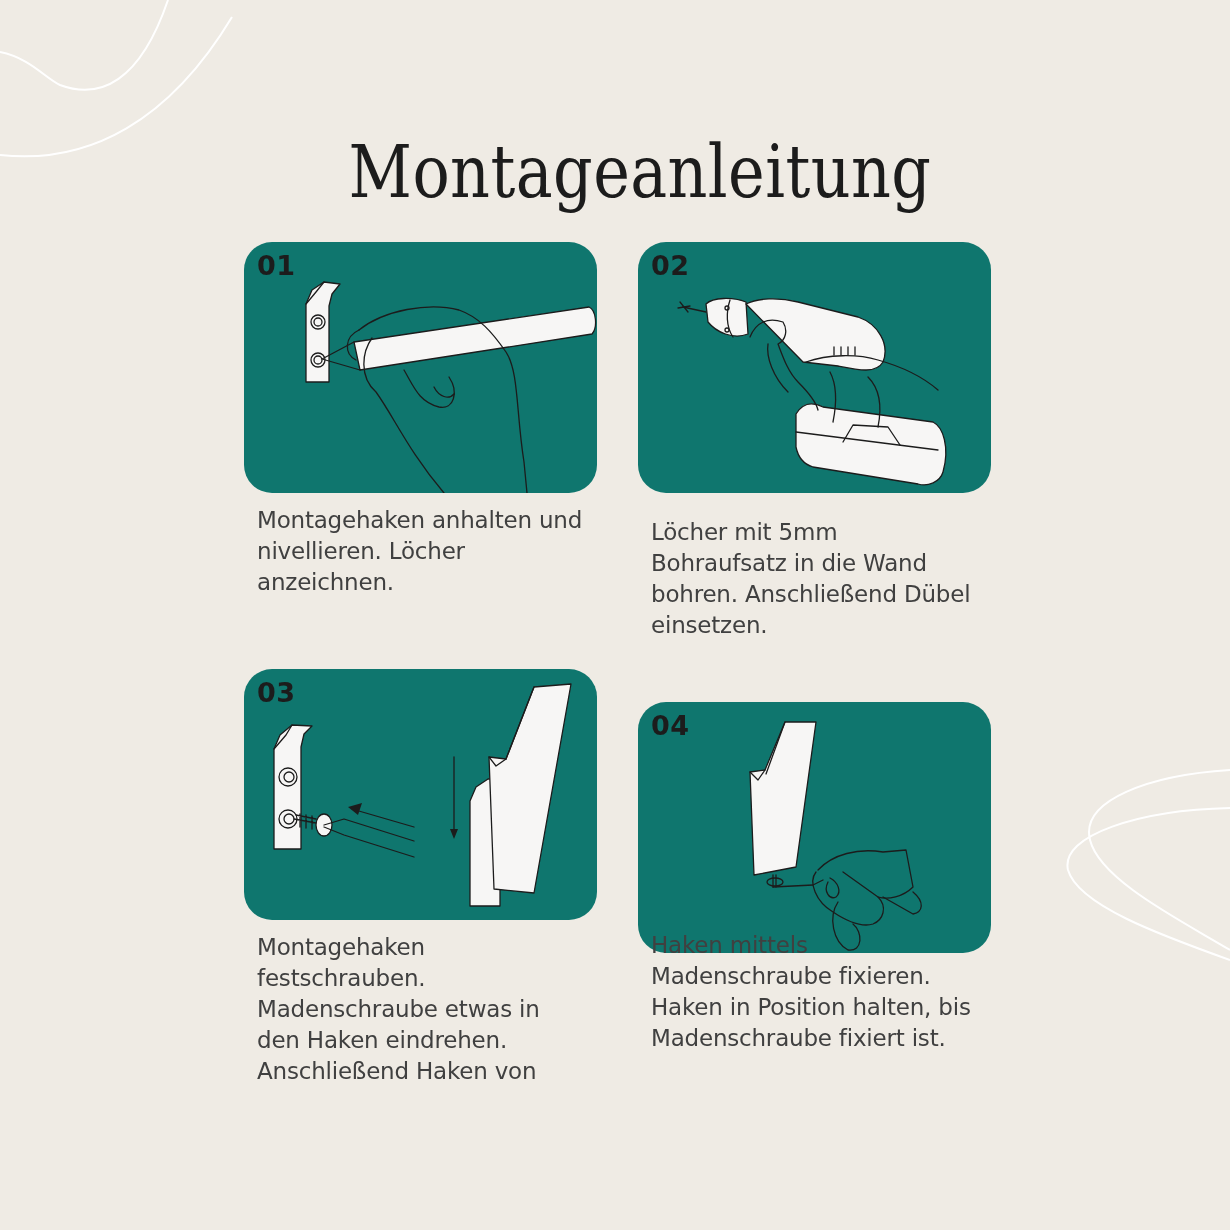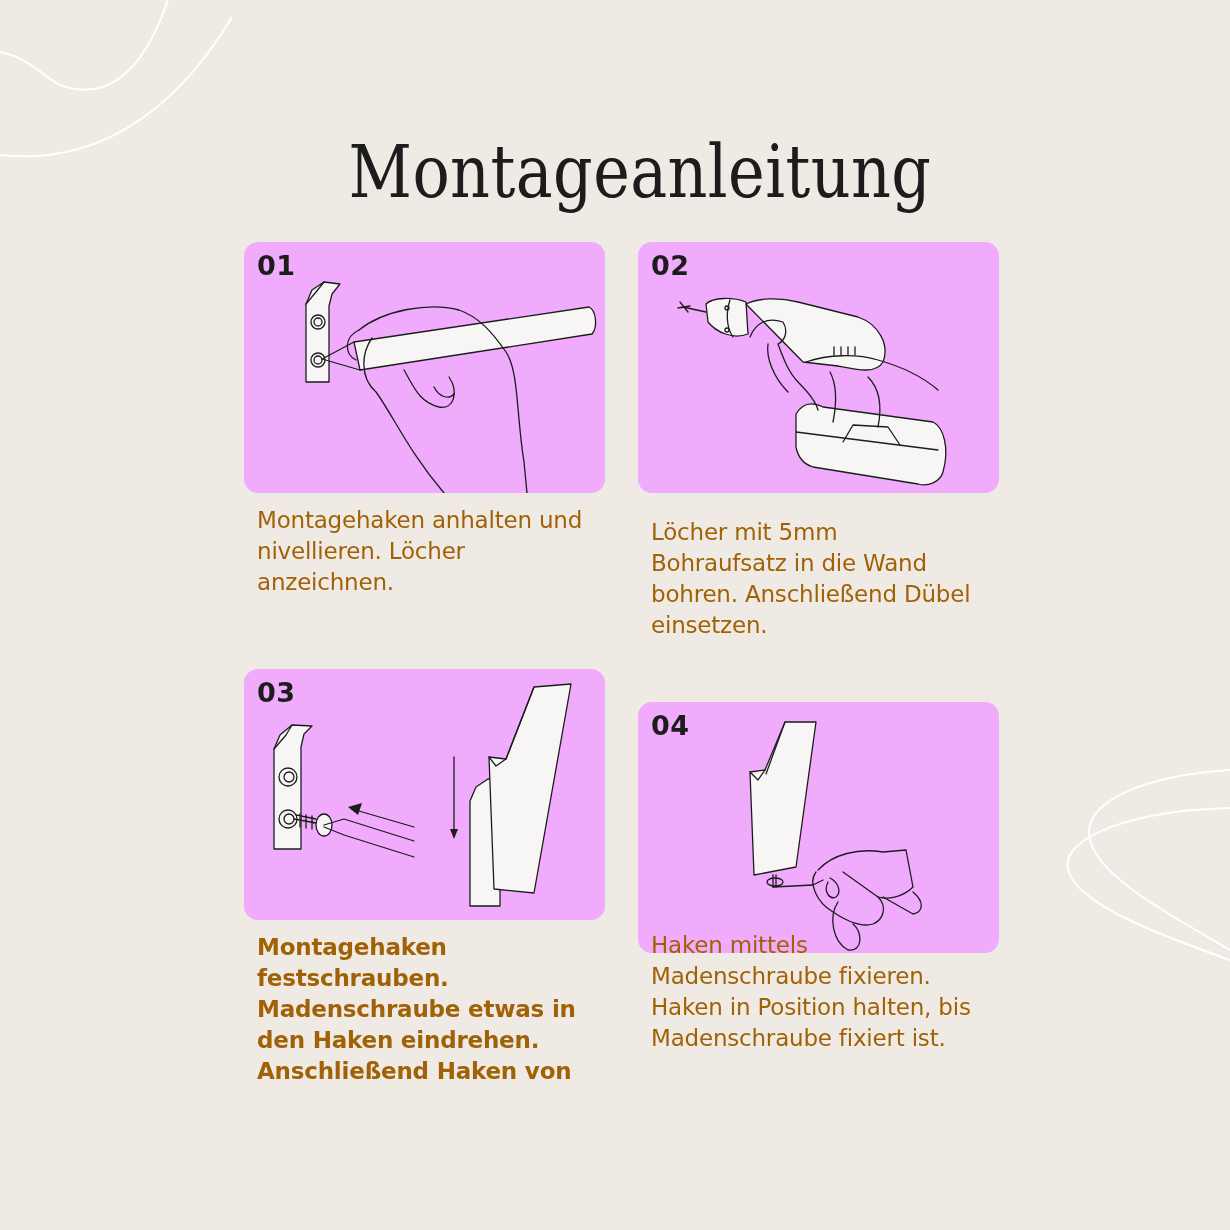--- a/index.html
+++ b/index.html
@@ -14,32 +14,32 @@
   .title {
     position: absolute; left: 0; top: 76px; width: 1280px;
     text-align: center;
     font-family: "DejaVu Serif", "Liberation Serif", serif;
     font-size: 72px; font-weight: normal; letter-spacing: 0.5px;
     color: #1c1c1c; line-height: 96px;
     transform: scaleX(0.86); transform-origin: 640px 0;
   }
   .card {
     position: absolute; width: 353px; height: 251px;
-    background: #f0abfc; border-radius: 14px; overflow: hidden; padding-left: 8px;
+    background: #0f766e; border-radius: 28px; overflow: hidden;
   }
   .step-num {
     position: absolute; left: 13px; top: 8px;
     font-family: "DejaVu Sans", "Liberation Sans", sans-serif;
     font-size: 27px; font-weight: 600; color: #1c1c1c; letter-spacing: 0.5px;
   }
   .card svg { position: absolute; left: 0; top: 0; width: 353px; height: 251px; }
   .desc {
     position: absolute; width: 350px;
     font-family: "DejaVu Sans", "Liberation Sans", sans-serif;
-    font-size: 23px; line-height: 31px; color: #a16207;
+    font-size: 23px; line-height: 31px; color: #404040;
     letter-spacing: -0.2px;
   }
   .desc span { display: block; white-space: nowrap; }
   .ill { fill: none; stroke: #1c1c1c; stroke-width: 1.3; stroke-linejoin: round; stroke-linecap: round; }
   .illw { fill: #f7f6f5; stroke: #1c1c1c; stroke-width: 1.3; stroke-linejoin: round; stroke-linecap: round; }
 </style>
 </head>
 <body>
 
 <svg class="deco" viewBox="0 0 1230 1230">
@@ -135,21 +135,21 @@
     <path d="M206,160 L214,160 L210,170 Z" fill="#1c1c1c"></path>
 
     <path class="illw" d="M226,237 L226,132 L232,118 L244,110 L256,110 L256,237 Z"></path>
 
     <path class="illw" d="M245,88 L262,90 L290,18 L327,15 L290,224 L250,220 Z"></path>
     <path class="ill" d="M245,88 L252,97 L262,90"></path>
     <path class="ill" d="M290,18 L262,90"></path>
   </svg>
   <div class="step-num">03</div>
 </div>
-<div class="desc" style="left:257px; top:932px;font-weight:bold;">
+<div class="desc" style="left:257px; top:932px;">
   <span>Montagehaken</span>
   <span>festschrauben.</span>
   <span>Madenschraube etwas in</span>
   <span>den Haken eindrehen.</span>
   <span>Anschließend Haken von</span>
 </div>
 
 <div class="card" style="left:638px; top:667px;margin-top:35px;">
   <svg viewBox="0 0 353 251">
 

